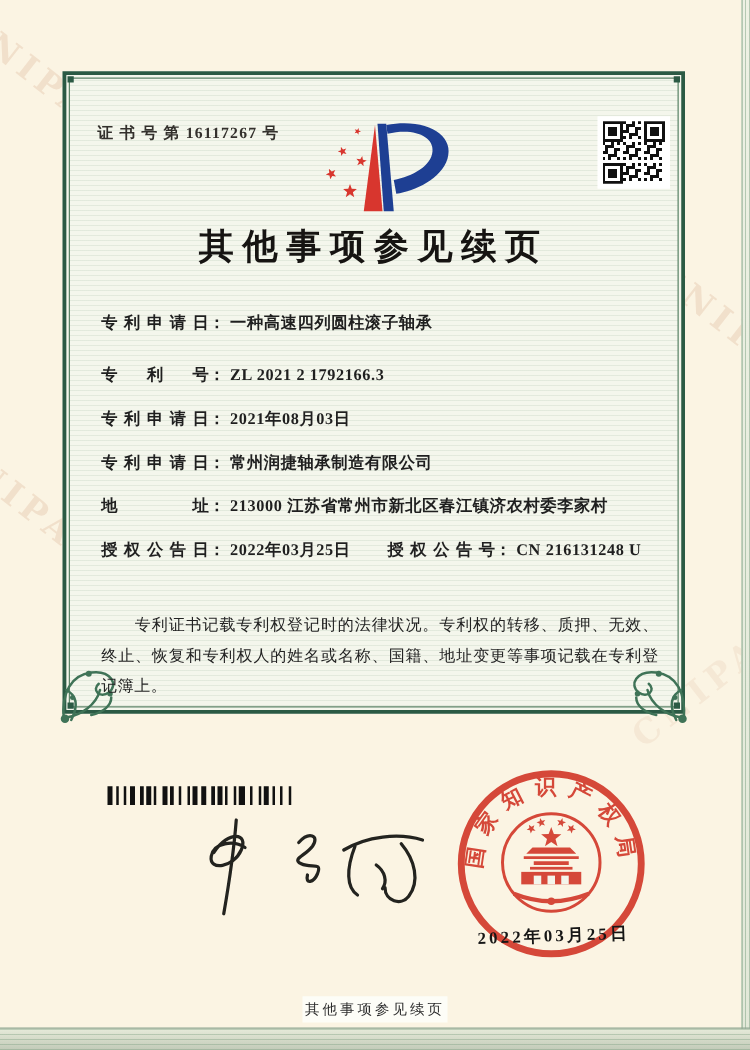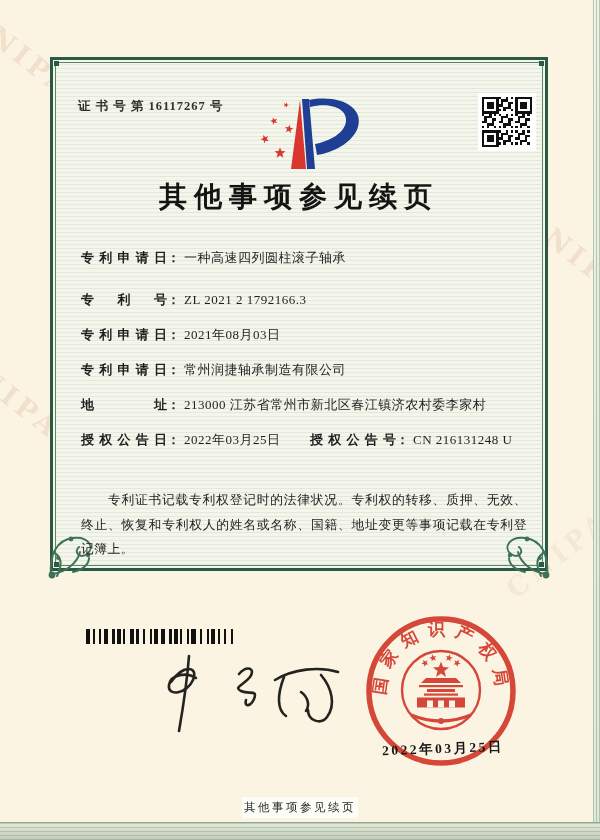--- a/index.html
+++ b/index.html
@@ -32,21 +32,21 @@
   .qr svg{width:100%;height:100%;display:block;}
   .title{
     position:absolute;left:0;top:118px;width:100%;text-align:center;
     font-size:28px;font-weight:700;letter-spacing:7px;color:#161412;
   }
   .fields{position:absolute;left:28px;top:187px;right:26px;font-size:13px;}
   .frow{position:relative;line-height:22px;margin-bottom:13px;white-space:nowrap;}
   .frow.gap{margin-bottom:20px;}
   .flabel{display:inline-block;width:86px;text-align:justify;text-align-last:justify;-moz-text-align-last:justify;font-weight:600;color:#1f1f1f;vertical-align:top;}
   .fcolon{font-weight:600;color:#1f1f1f;}
-  .fval{font-weight:400;color:#1f1f1f;margin-left:4px;letter-spacing:.5px;}
+  .fval{font-weight:700;color:#1f1f1f;margin-left:4px;letter-spacing:.5px;}
   .pair2{position:absolute;left:229px;top:0;}
   .bodytext{position:absolute;left:28px;top:428px;width:446px;font-size:12.8px;line-height:1.92;text-align:justify;color:#232323;letter-spacing:.4px;}
   .bodytext p{margin:0;text-indent:2.1em;}
   .barcode{position:absolute;left:33px;top:569px;width:168px;height:15px;display:flex;align-items:stretch;}
   .barcode div{height:100%;}
   .officer{position:absolute;left:35px;top:614px;font-size:14.5px;letter-spacing:2px;color:#1d1d1d;font-weight:600;}
   .officer div{margin-bottom:10px;}
   .signature{position:absolute;left:88px;top:590px;width:215px;height:88px;}
   .seal{position:absolute;left:308px;top:551px;width:160px;height:160px;opacity:.92;}
   .seal-date{

